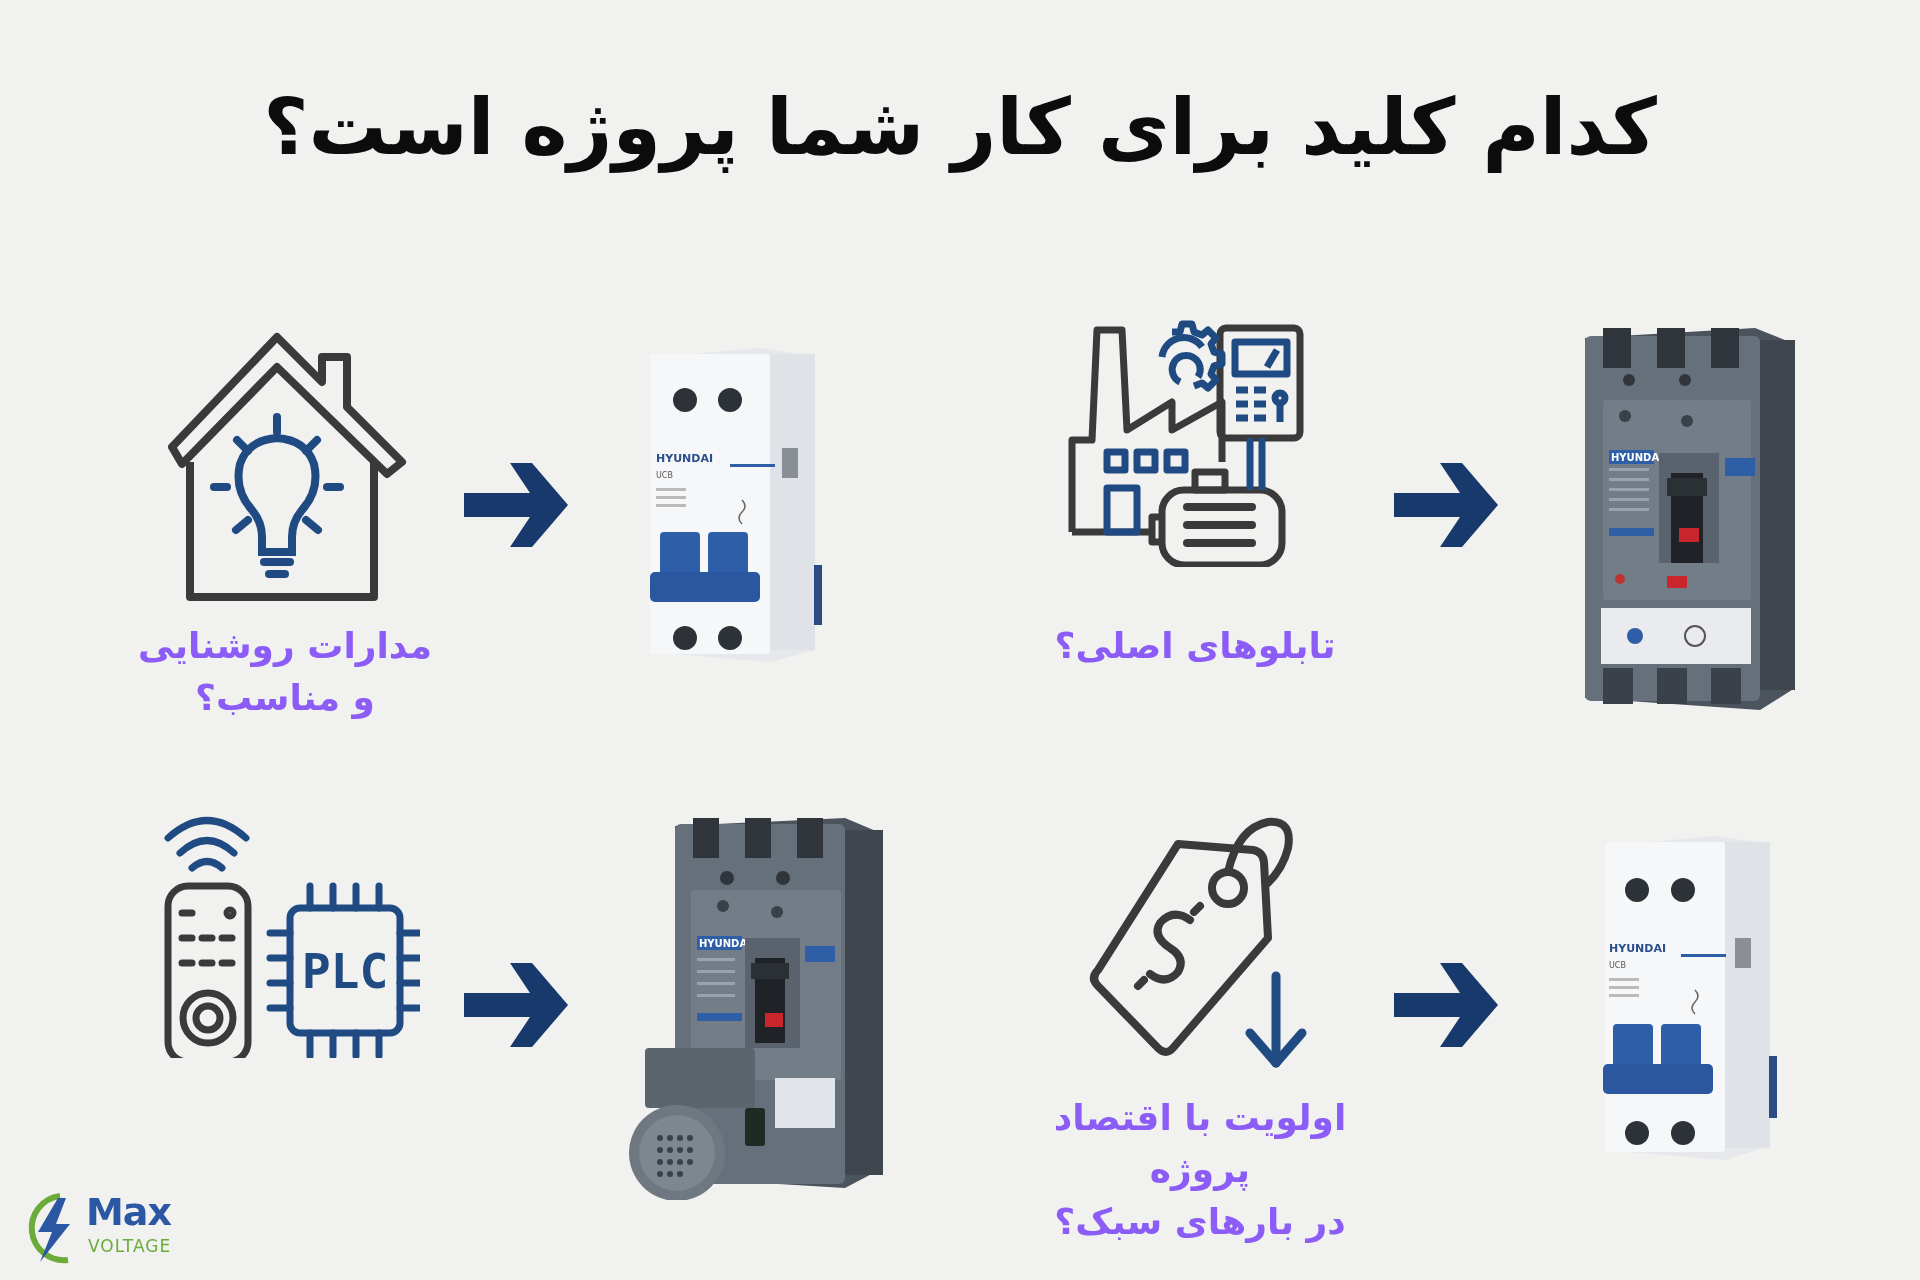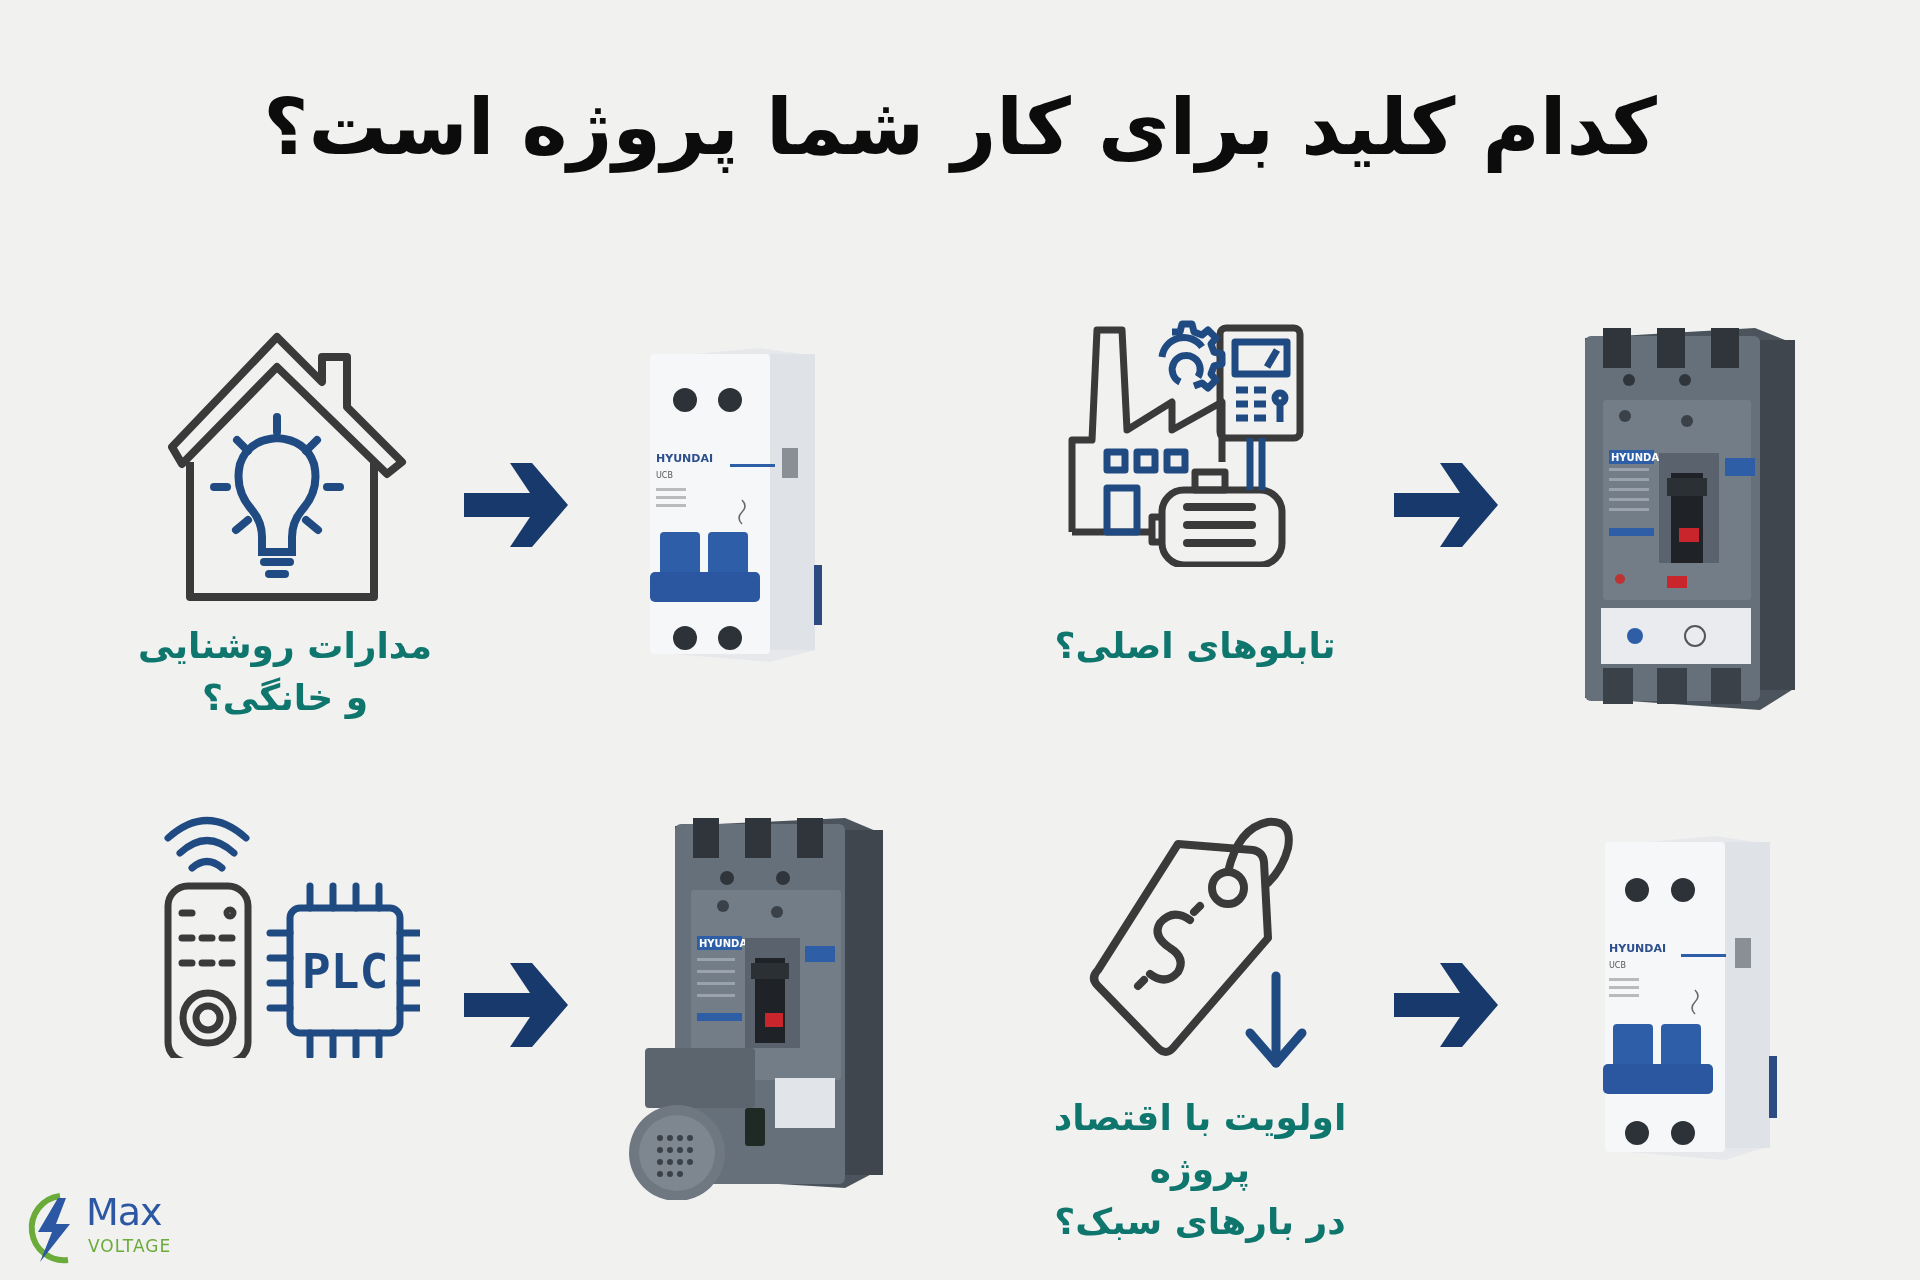--- a/index.html
+++ b/index.html
@@ -1,24 +1,24 @@
 <!DOCTYPE html>
 <html><head>
 <meta charset="utf-8">
 <style>
   html,body{margin:0;padding:0;}
   body{width:1920px;height:1280px;background:#f1f1f0;position:relative;overflow:hidden;font-family:"DejaVu Sans","Liberation Sans",sans-serif;color:#111;}
   .title{position:absolute;left:0;right:0;top:82px;text-align:center;font-size:78px;font-weight:bold;direction:rtl;letter-spacing:0;color:#0c0c0c;}
   .cell{position:absolute;}
   .icon{position:absolute;}
-  .caption{position:absolute;direction:rtl;text-align:center;font-weight:bold;font-size:36px;line-height:52px;color:#0f766e;}
+  .caption{position:absolute;direction:rtl;text-align:center;font-weight:bold;font-size:36px;line-height:52px;color:#8b5cf6;}
   .arrow{position:absolute;width:112px;height:100px;}
   .mcb,.mccb{position:absolute;}
   .logo{position:absolute;left:18px;top:1188px;width:170px;height:80px;}
-  .logo .max{position:absolute;left:68px;top:2px;font-size:38px;font-weight:normal;color:#2b57a3;font-family:"DejaVu Sans",sans-serif;letter-spacing:-1px;}
+  .logo .max{position:absolute;left:68px;top:2px;font-size:38px;font-weight:bold;color:#2b57a3;font-family:"DejaVu Sans",sans-serif;letter-spacing:-1px;}
   .logo .volt{position:absolute;left:70px;top:48px;font-size:17px;font-weight:normal;color:#6aab3a;font-family:"DejaVu Sans",sans-serif;letter-spacing:1px;}
 </style>
 </head>
 <body>
 
 <div class="title">کدام کلید برای کار شما پروژه است؟</div>
 
 <div class="cell">
   <svg class="icon" style="left:152px;top:312px;" width="260" height="290" viewBox="0 0 260 290">
     <g fill="none" stroke="#3a3a3a" stroke-width="8" stroke-linejoin="round">
@@ -33,21 +33,21 @@
       <line x1="85" y1="128" x2="96" y2="139"></line>
       <line x1="165" y1="128" x2="154" y2="139"></line>
       <line x1="62" y1="175" x2="75" y2="175"></line>
       <line x1="175" y1="175" x2="188" y2="175"></line>
       <line x1="84" y1="218" x2="96" y2="208"></line>
       <line x1="166" y1="218" x2="154" y2="208"></line>
     </g>
   </svg>
   <div class="caption" style="left:120px;top:620px;width:330px;">
     <div>مدارات روشنایی</div>
-    <div>و خانگی؟</div>
+    <div>و مناسب؟</div>
   </div>
   <svg class="arrow" style="left:460px;top:455px;" viewBox="0 0 112 100">
     <path d="M4 38 L70 38 L50 8 L72 8 L108 50 L72 92 L50 92 L70 62 L4 62 Z" fill="#17396b"></path>
   </svg>
 
   <svg class="mcb" style="left:630px;top:340px;" width="200" height="330" viewBox="0 0 200 330">
     <path d="M20 18 L130 8 L185 16 L185 310 L140 322 L20 312 Z" fill="#e6e8ec"></path>
     <rect x="20" y="14" width="120" height="300" fill="#f6f7f9" rx="4"></rect>
     <rect x="140" y="14" width="45" height="296" fill="#dfe2e7"></rect>
     <circle cx="55" cy="60" r="12" fill="#2c3238"></circle>

